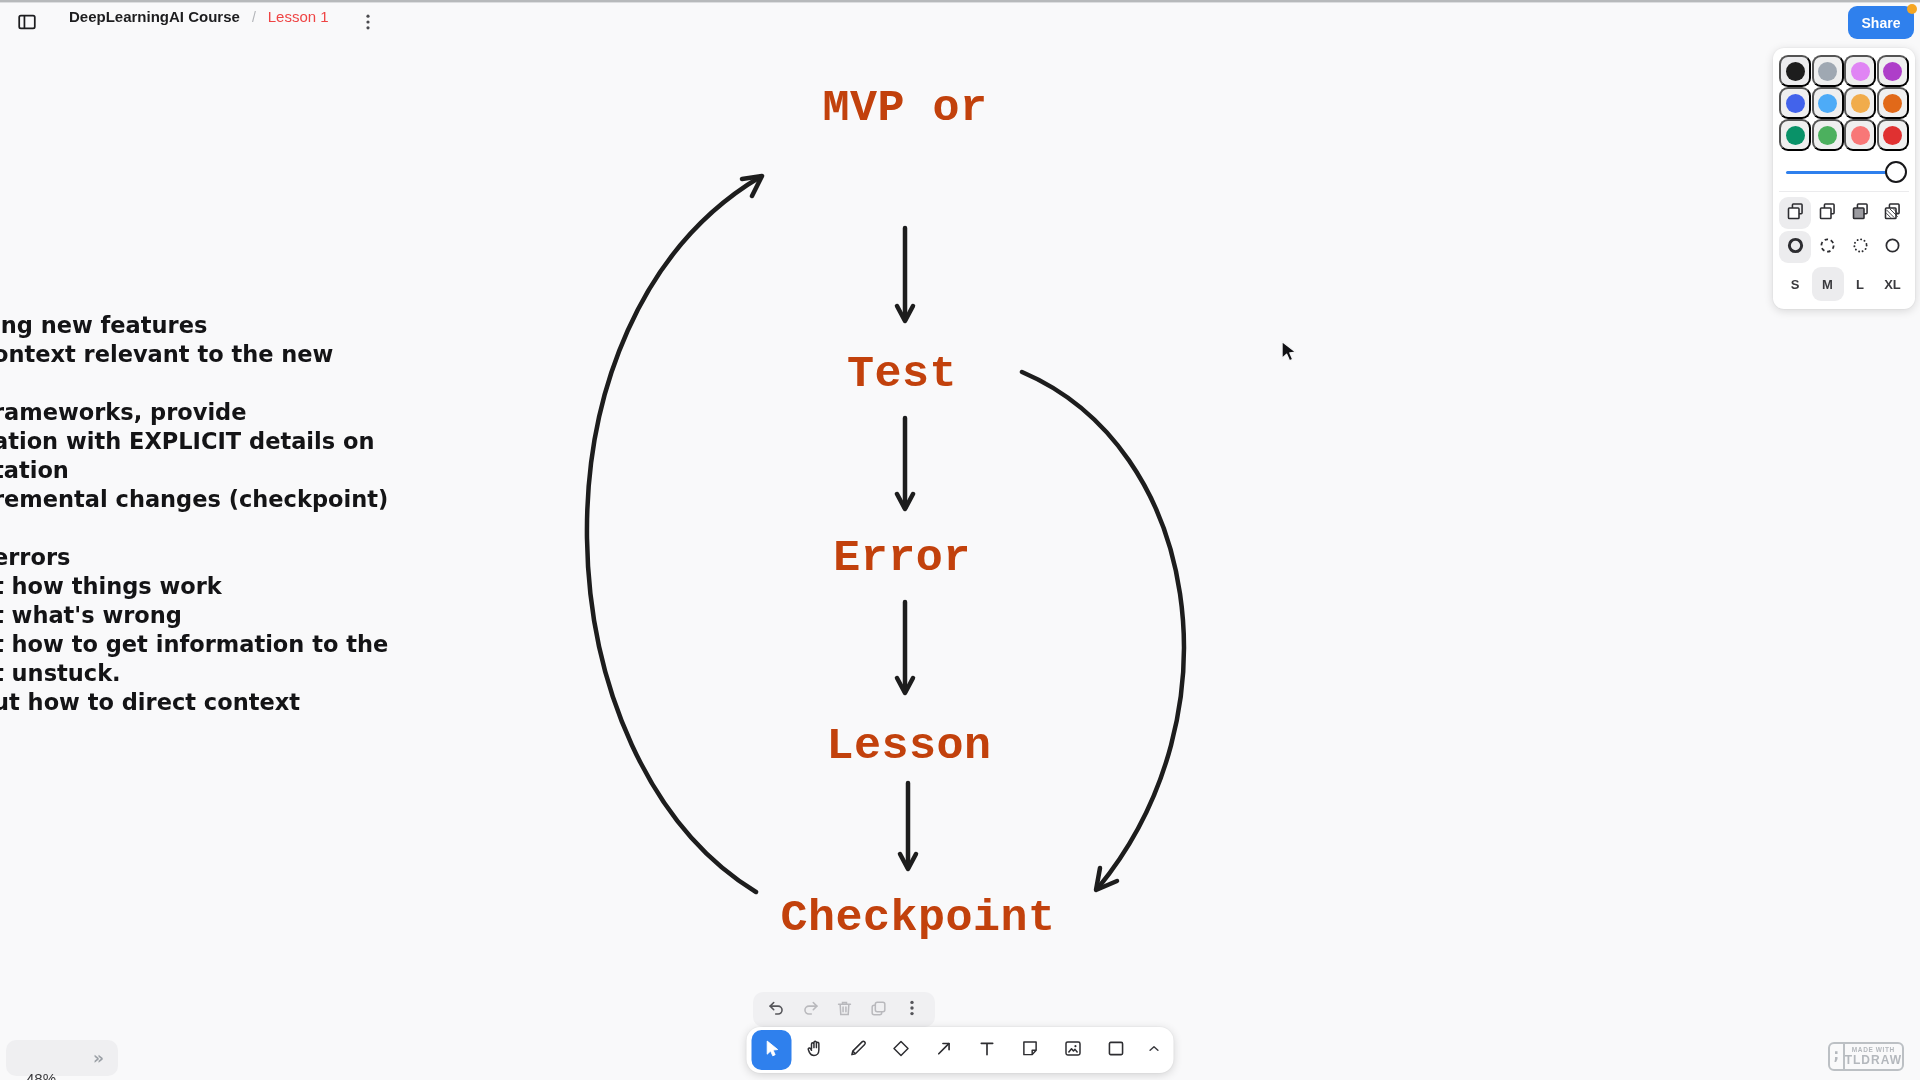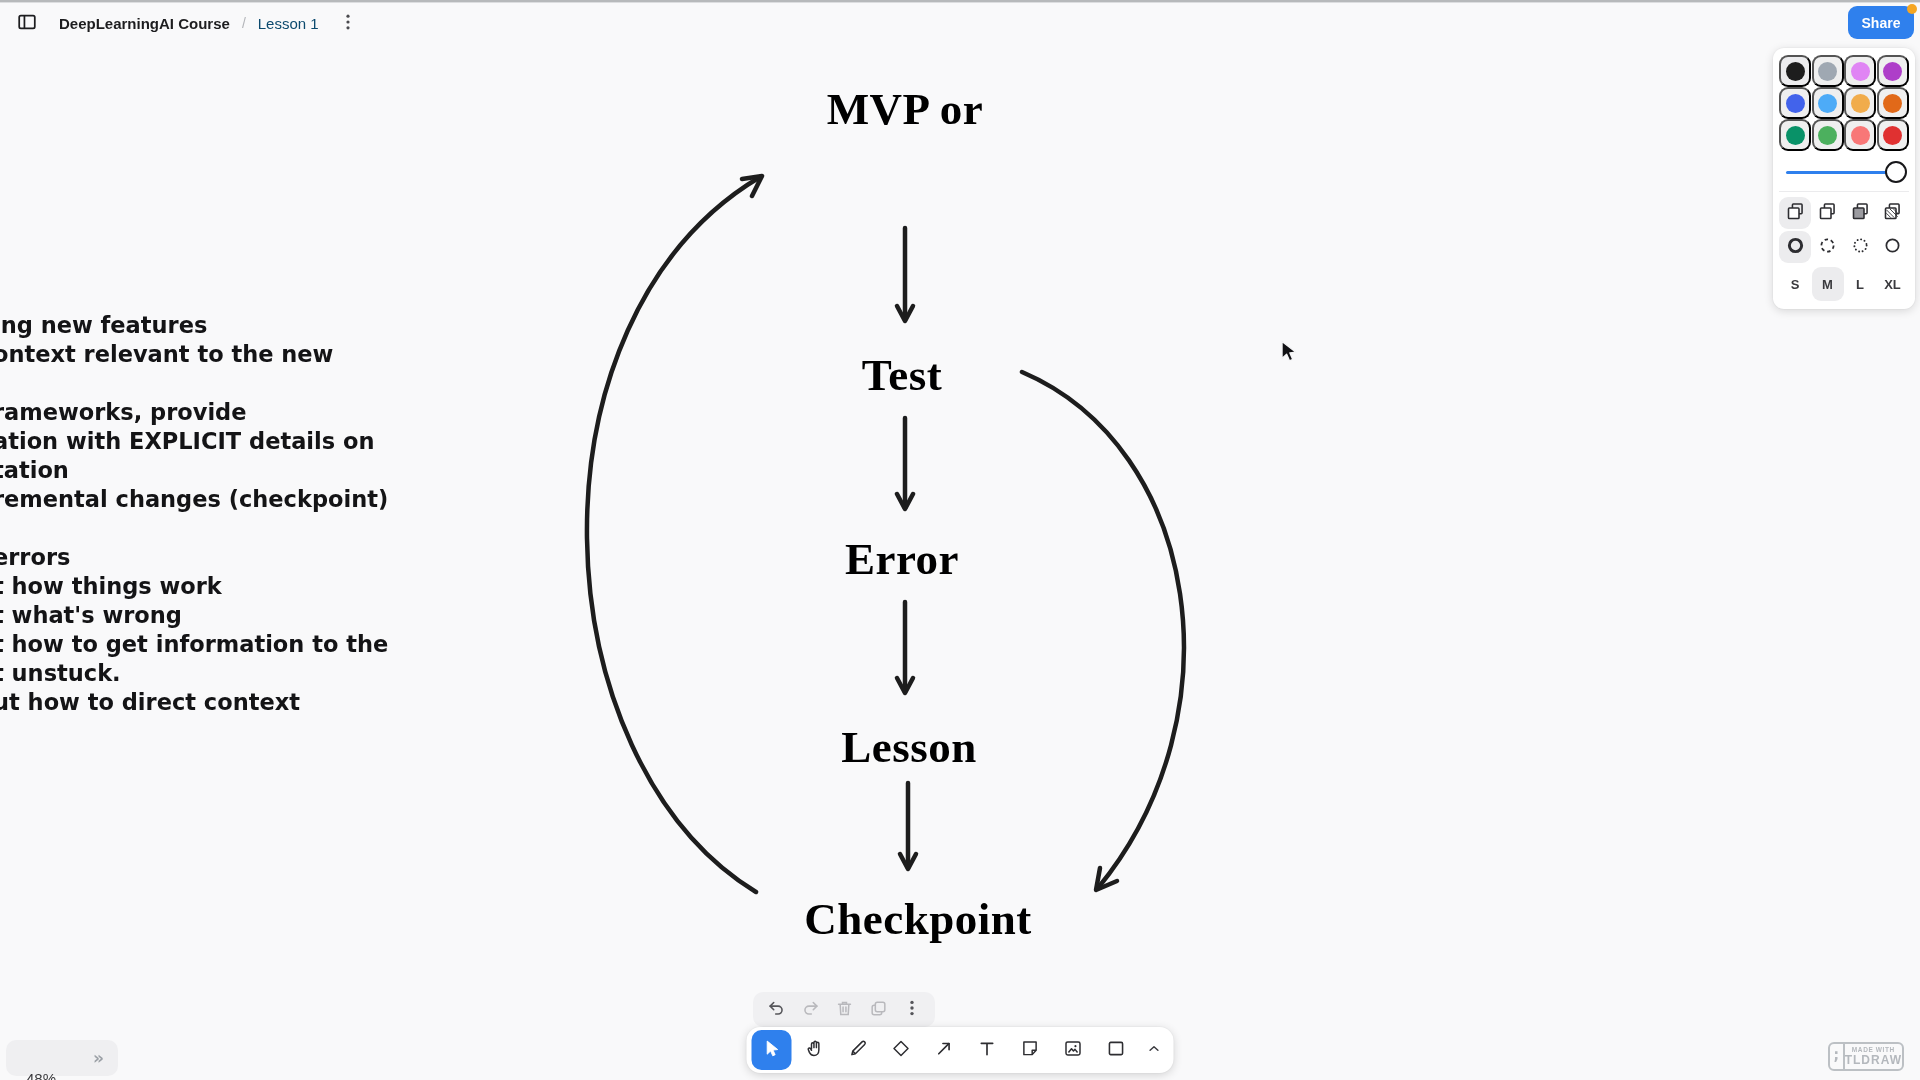--- a/index.html
+++ b/index.html
@@ -5,26 +5,26 @@
   * { margin:0; padding:0; box-sizing:border-box; }
   html,body { width:1920px; height:1080px; overflow:hidden; }
   body { font-family:"Liberation Sans", sans-serif; background:#f9f9fa; position:relative; }
   #app { position:absolute; inset:0; width:1920px; height:1080px; }
 
   
   .window-edge { position:absolute; top:0; left:0; right:0; height:3px; background:#b7b9bb; border-bottom:1px solid #dddee0; }
 
   
   .topbar { position:absolute; top:4px; left:0; right:0; height:40px; }
-  .tb-left { position:absolute; left:12px; top:4px; display:flex; align-items:center; gap:17px; }
+  .tb-left { position:absolute; left:12px; top:4px; display:flex; align-items:flex-start; gap:27px; }
   .icon-btn { display:flex; align-items:center; justify-content:center; width:30px; height:30px; border-radius:7px; cursor:pointer; background:transparent; border:none; }
   .breadcrumb { display:flex; align-items:center; gap:12px; font-size:15px; color:#1d1d1f; }
   .bc-project { font-weight:700; }
   .bc-sep { color:#b3b5b9; font-size:14px; }
-  .bc-page { color:#0c4a6e; }
+  .bc-page { color:#ef4444; }
   .share-btn { position:absolute; right:6px; top:2px; width:66px; height:33px; background:#2f80ed; color:#fff; font-weight:700; font-size:14px; border:none; border-radius:9px; cursor:pointer; font-family:"Liberation Sans",sans-serif; }
   .share-dot { position:absolute; right:3px; top:0px; width:10px; height:10px; border-radius:50%; background:#f5a623; }
 
   
   .style-panel { position:absolute; right:5px; top:48px; width:142px; background:#ffffff; border-radius:11px; box-shadow:0 2px 10px rgba(0,0,0,.14), 0 0 0 1px rgba(0,0,0,.02); padding:7px 6px 8px; }
   .color-grid { display:grid; grid-template-columns:repeat(4,1fr); }
   .swatch-cell { width:32px; height:32px; display:flex; align-items:center; justify-content:center; border-radius:9px; cursor:pointer; }
   .swatch-cell.selected { background:#ececee; }
   .dot { width:19px; height:19px; border-radius:50%; }
   .opacity-row { position:relative; height:26px; margin:8px 4px 6px; cursor:pointer; }
@@ -32,21 +32,21 @@
   .opacity-handle { position:absolute; right:-2px; top:2px; width:22px; height:22px; border-radius:50%; background:#fff; border:2.5px solid #17171a; }
   .panel-sep { height:1px; background:#ebebed; margin:4px 0 5px; }
   .opt-row { display:grid; grid-template-columns:repeat(4,1fr); margin-top:2px; }
   .opt-btn { width:32px; height:32px; border-radius:9px; display:flex; align-items:center; justify-content:center; cursor:pointer; color:#2d2d31; background:transparent; border:none; }
   .opt-btn.selected { background:#ececee; }
   .size-row { display:grid; grid-template-columns:repeat(4,1fr); margin-top:4px; }
   .size-btn { width:32px; height:34px; border-radius:9px; display:flex; align-items:center; justify-content:center; font-size:13px; font-weight:700; color:#3a3a3e; cursor:pointer; background:transparent; border:none; font-family:"Liberation Sans",sans-serif; }
   .size-btn.selected { background:#ececee; }
 
   
-  .sketch { font-family:Liberation Serif, serif; font-weight:700; color:#000000; }
+  .sketch { font-family:Liberation Mono, monospace; font-weight:700; color:#c2410c; }
   .node { position:absolute; transform:translateX(-50%); text-align:center; font-size:45px; line-height:62px; letter-spacing:.5px; white-space:nowrap; cursor:default; }
   .notes { position:absolute; left:-7px; top:311px; font-family:"DejaVu Sans", sans-serif; font-weight:600; font-size:22.5px; line-height:29px; color:#141416; white-space:nowrap; }
   .notes .line { height:29px; }
   .notes .b { font-weight:800; }
   svg.overlay { position:absolute; inset:0; pointer-events:none; }
 
   
   .quick-actions { position:absolute; bottom:53px; left:calc(50% - 207px); width:182px; height:35px; background:#f0f0f2; border-radius:10px; display:flex; align-items:center; justify-content:space-around; padding:0 6px; }
   .qa-btn { width:30px; height:30px; display:flex; align-items:center; justify-content:center; border:none; background:transparent; border-radius:7px; cursor:pointer; }
   .qa-dark { color:#55555a; } .qa-dim { color:#b9b9bd; }

